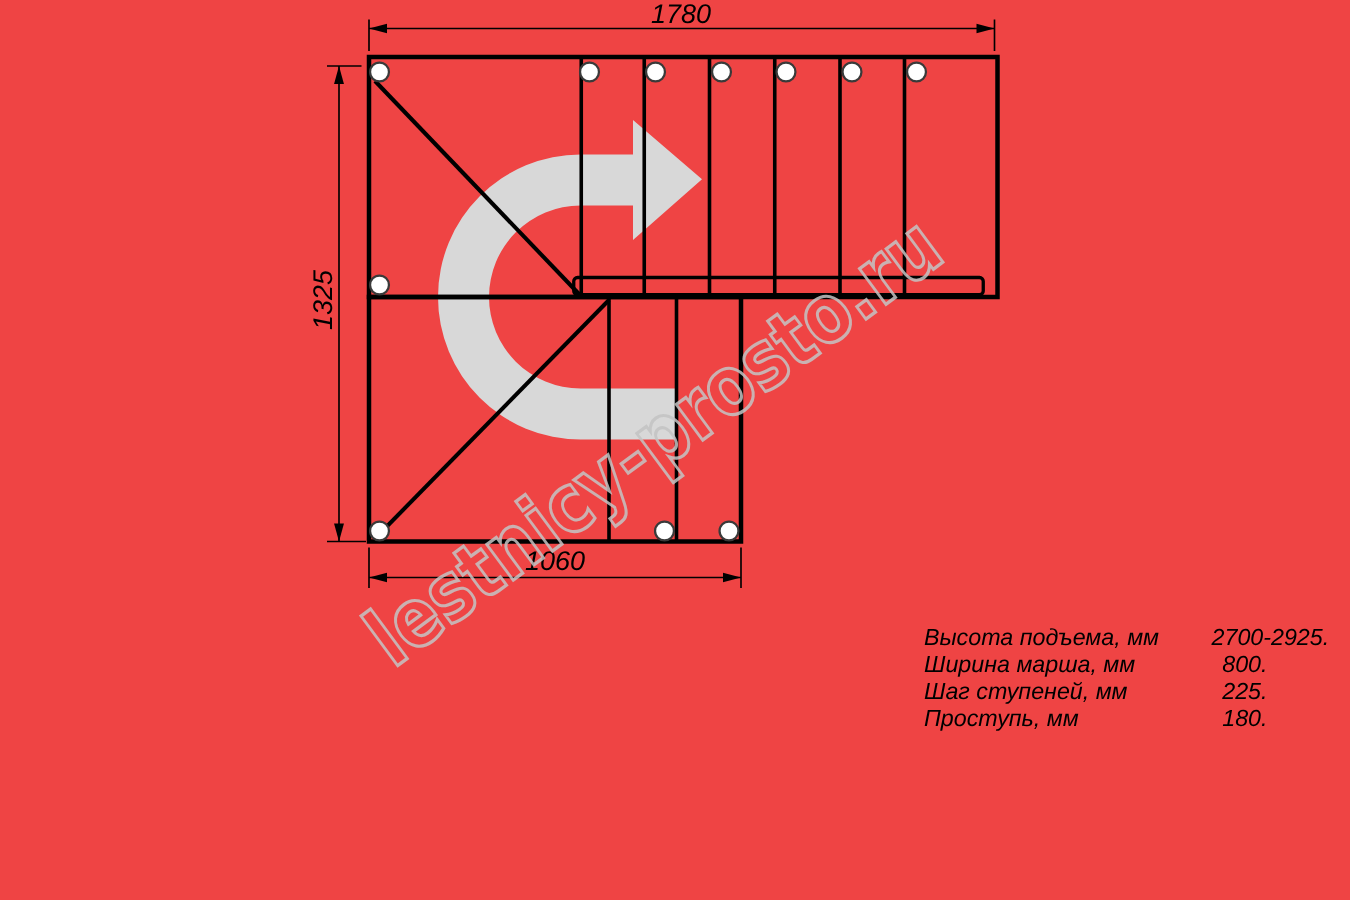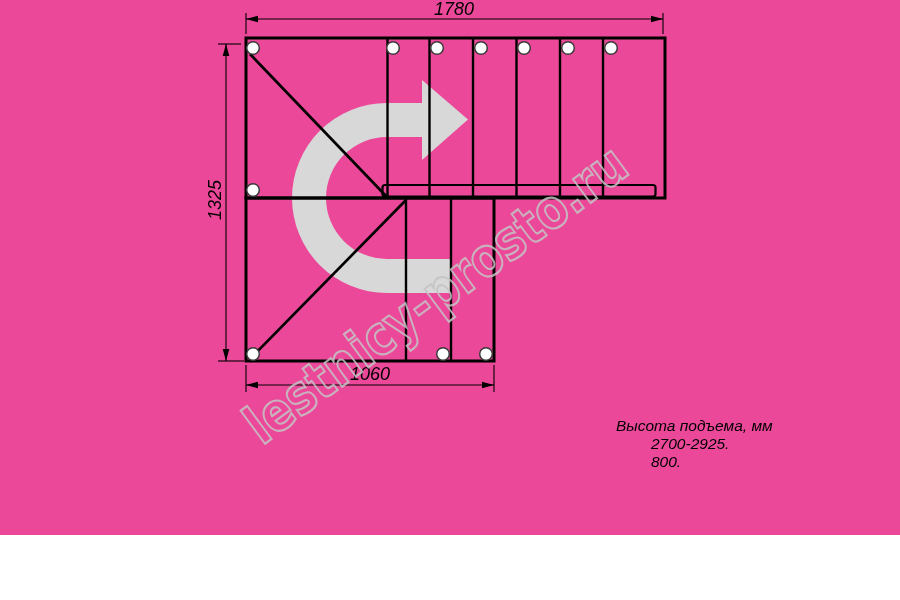--- a/index.html
+++ b/index.html
@@ -1,38 +1,38 @@
 <!DOCTYPE html>
 <html><head>
 <meta charset="utf-8">
 <style>
   html,body{margin:0;padding:0;background:#fff;}
   .canvas{
     position:relative;
-    width:900px;height:535px;
-    background:#ec4899;
+    width:900px;height:600px;
+    background:#ef4444;
     overflow:hidden;
     font-family:"Liberation Sans", sans-serif;
   }
   .canvas svg{position:absolute;left:0;top:0;}
   .dim-text{
     font-family:"Liberation Sans", sans-serif;
     font-style:italic;
     font-size:18px;
     fill:#000;
   }
   .specs{
     position:absolute;
     left:616px;top:417px;width:229px;
     font-style:italic;
     font-size:15.5px;
     line-height:17.9px;
     color:#000;
   }
-  .spec-row{display:flex;justify-content:space-between;white-space:nowrap;flex-direction:column;}
+  .spec-row{display:flex;justify-content:space-between;white-space:nowrap;}
   .spec-row .val{text-align:left;padding-left:35px;}
   .wm{
     font-family:"DejaVu Sans", sans-serif;
     font-weight:bold;
     fill:none;
   }
 </style>
 </head>
 <body>
 
@@ -112,17 +112,26 @@
 
     <text class="wm" transform="translate(262,446) rotate(-36.5)" font-size="54" textLength="460" lengthAdjust="spacingAndGlyphs" stroke-width="2.2" opacity="0.85" stroke="#c4c4c4">lestnicy-prosto.ru</text>
   </svg>
 
   <div class="specs">
     <div class="spec-row">
       <span class="lbl">Высота подъема, мм</span>
       <span class="val">2700-2925.</span>
     </div>
     <div class="spec-row">
+      <span class="lbl">Ширина марша, мм</span>
       <span class="val">800.</span>
+    </div>
+    <div class="spec-row">
+      <span class="lbl">Шаг ступеней, мм</span>
+      <span class="val">225.</span>
+    </div>
+    <div class="spec-row">
+      <span class="lbl">Проступь, мм</span>
+      <span class="val">180.</span>
     </div>
   </div>
 
 </div>
 
 </body></html>

